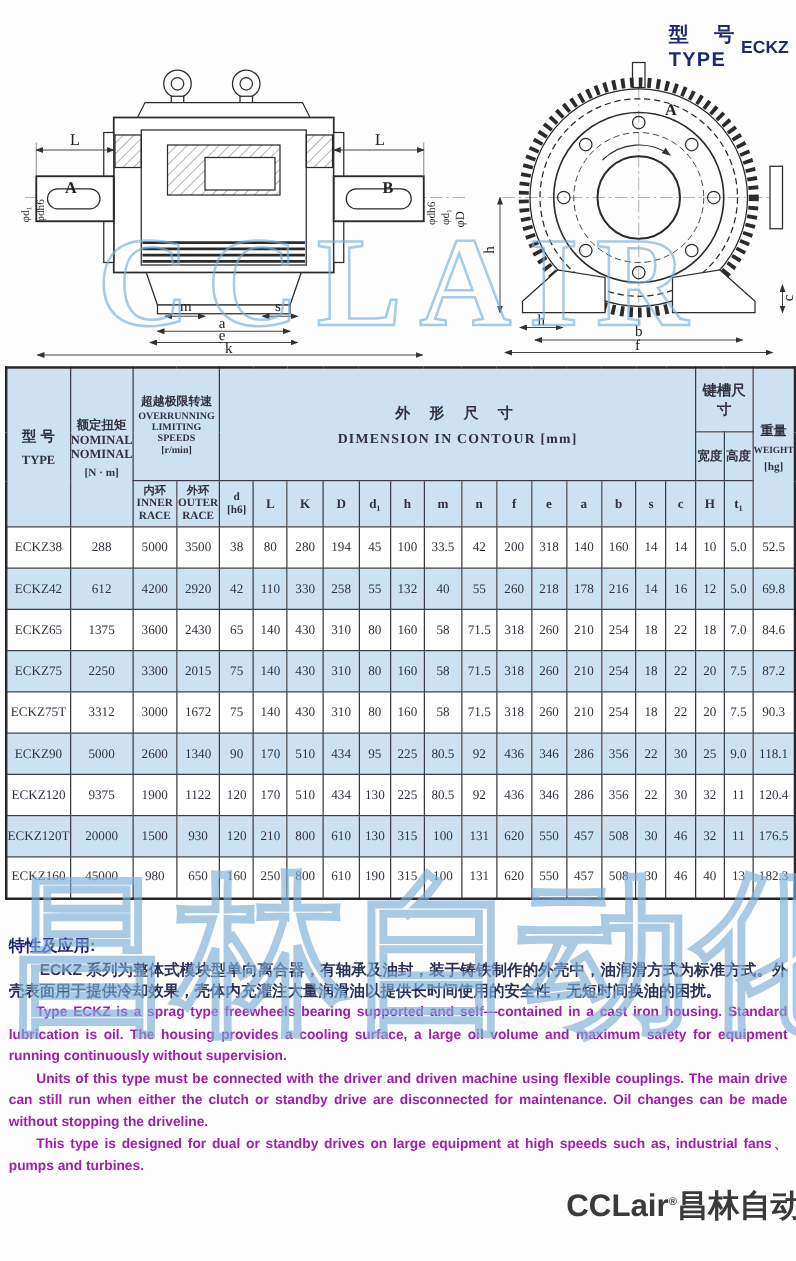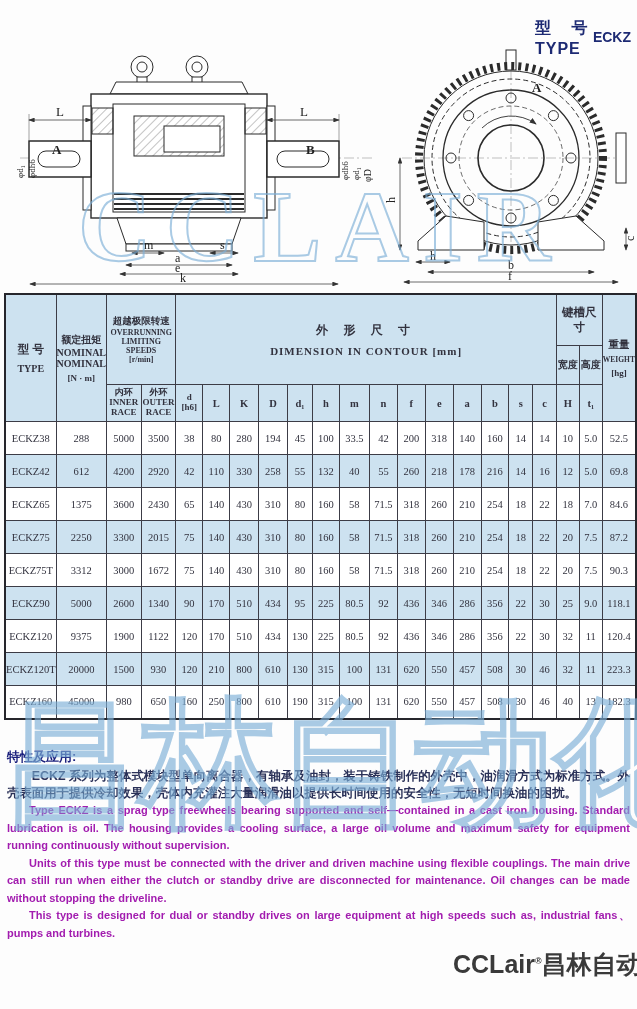--- a/index.html
+++ b/index.html
@@ -473,21 +473,21 @@
           <td>100</td>
           <td>131</td>
           <td>620</td>
           <td>550</td>
           <td>457</td>
           <td>508</td>
           <td>30</td>
           <td>46</td>
           <td>32</td>
           <td>11</td>
-          <td>223.3</td>
+          <td>176.5</td>
         </tr>
         <tr>
           <td class="c-type">ECKZ160</td>
           <td>45000</td>
           <td>980</td>
           <td>650</td>
           <td>160</td>
           <td>250</td>
           <td>800</td>
           <td>610</td>

